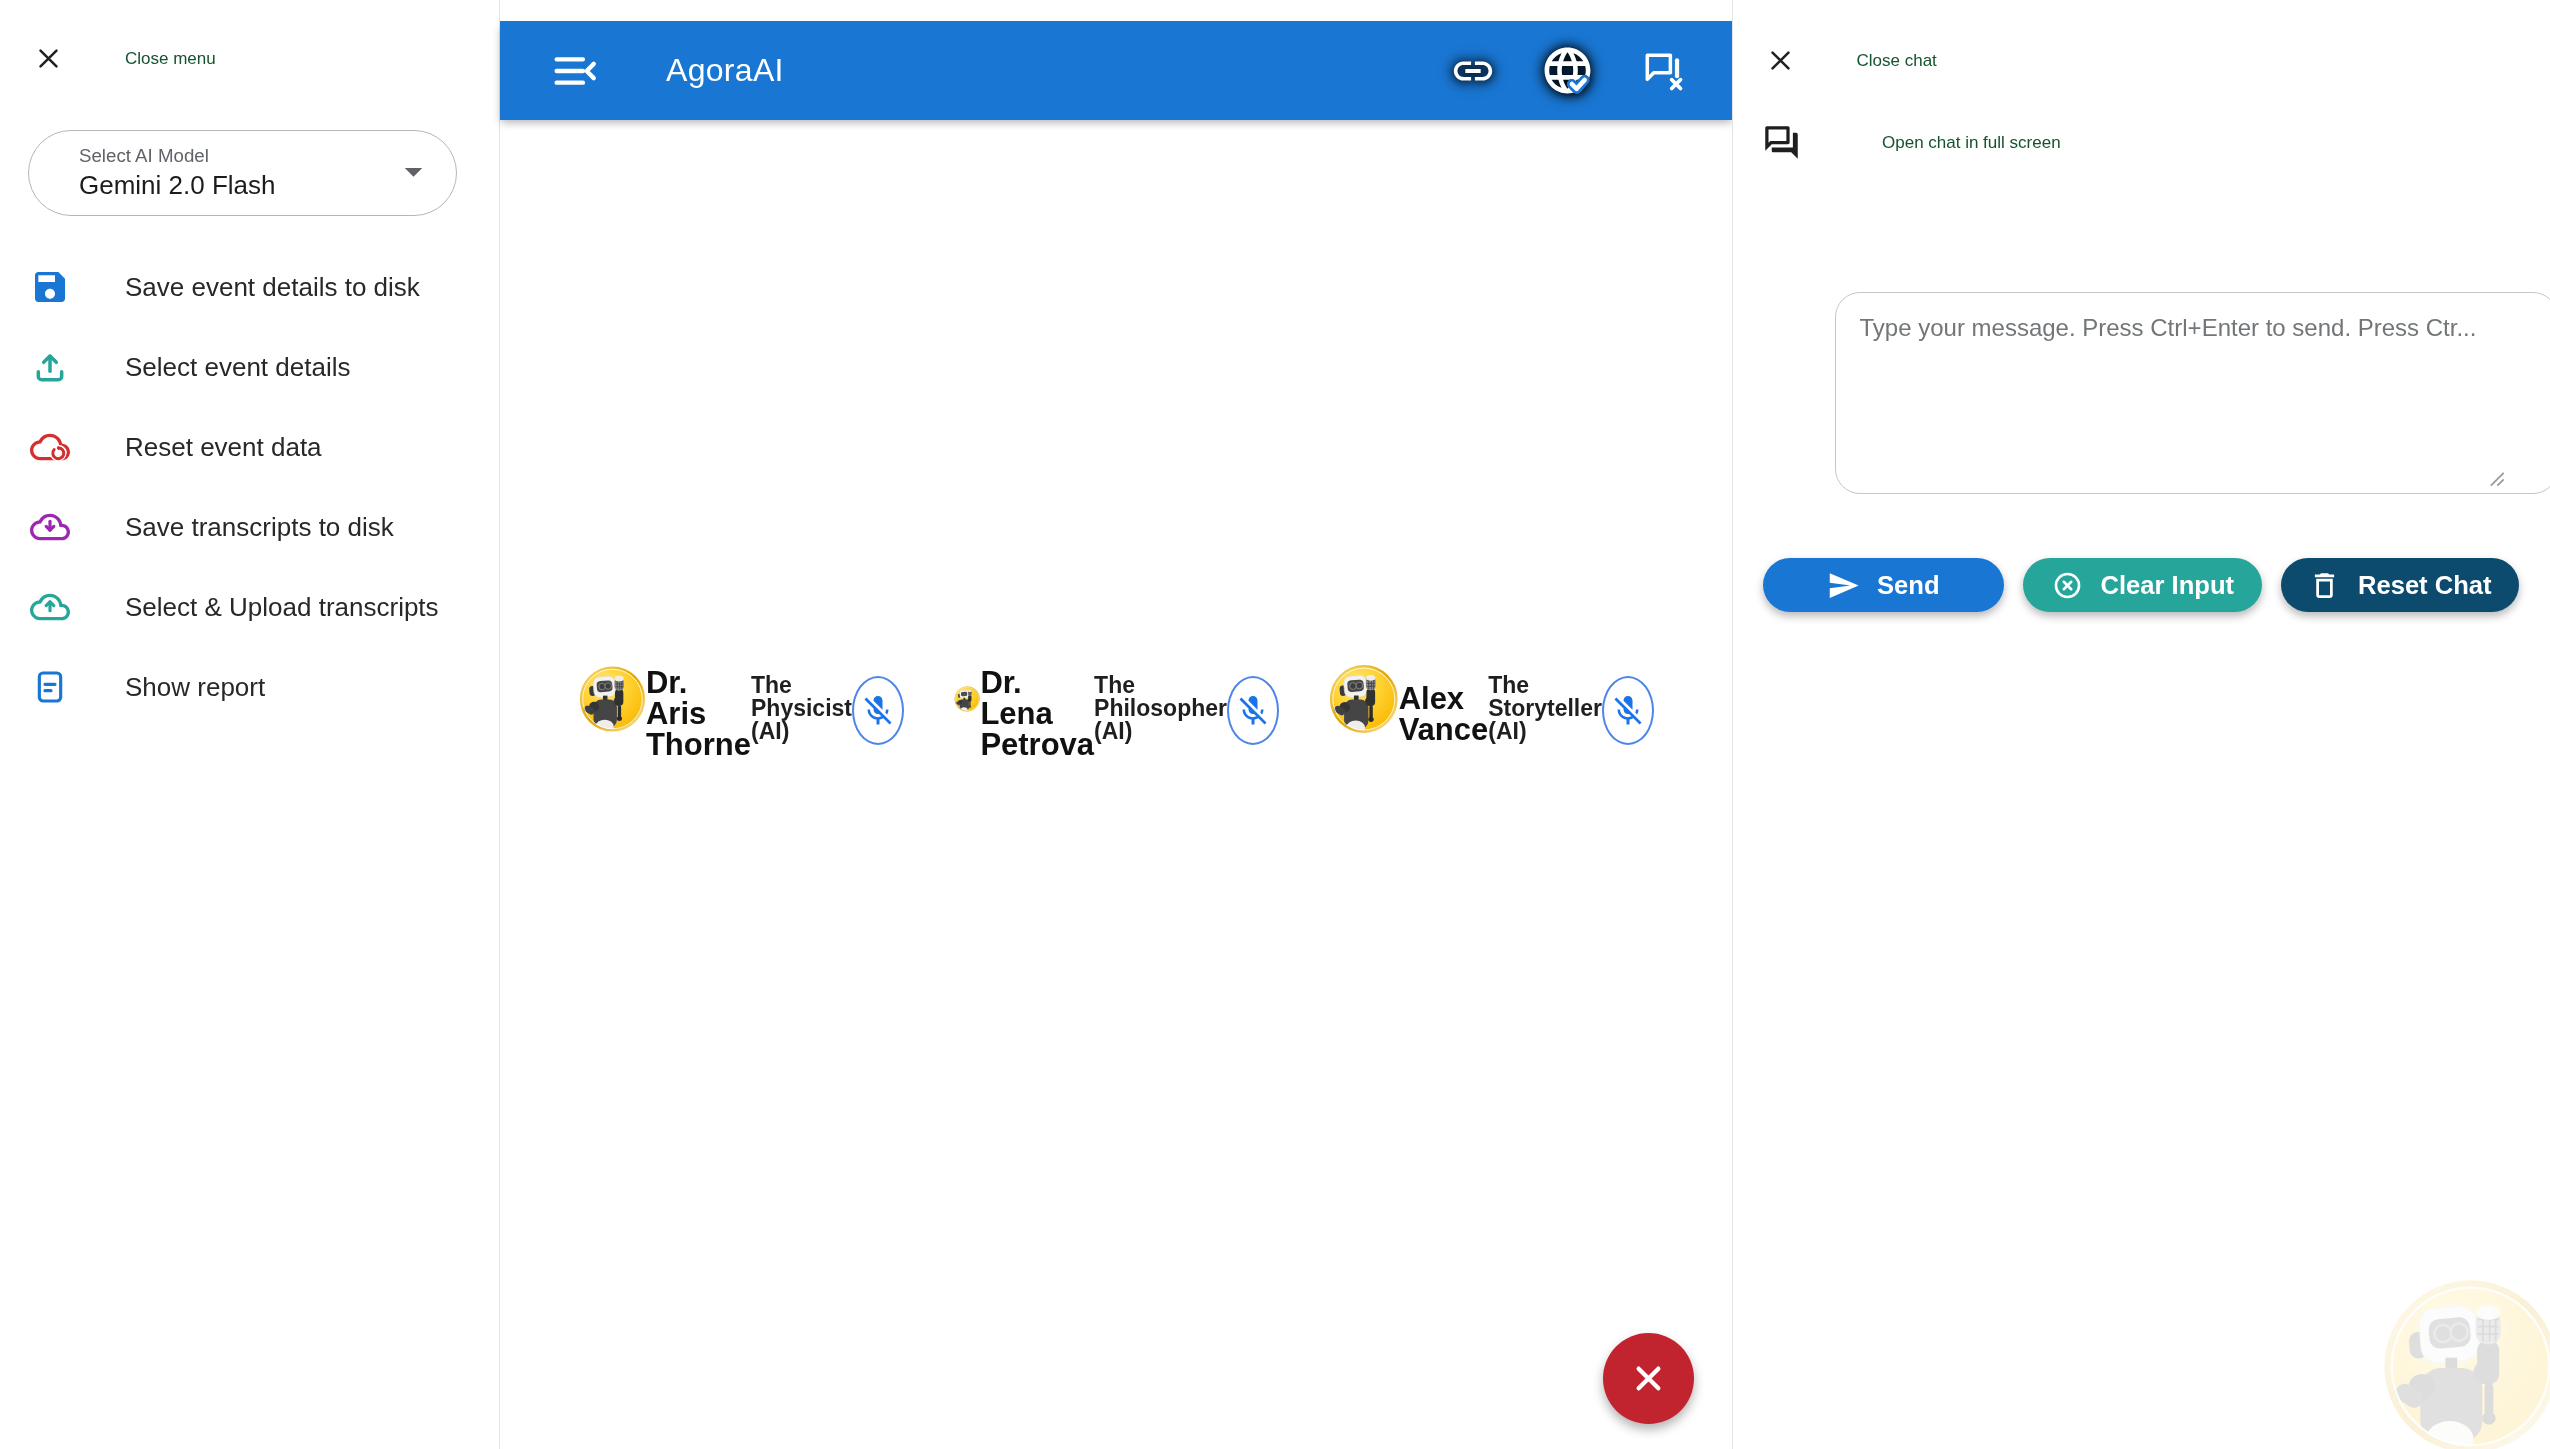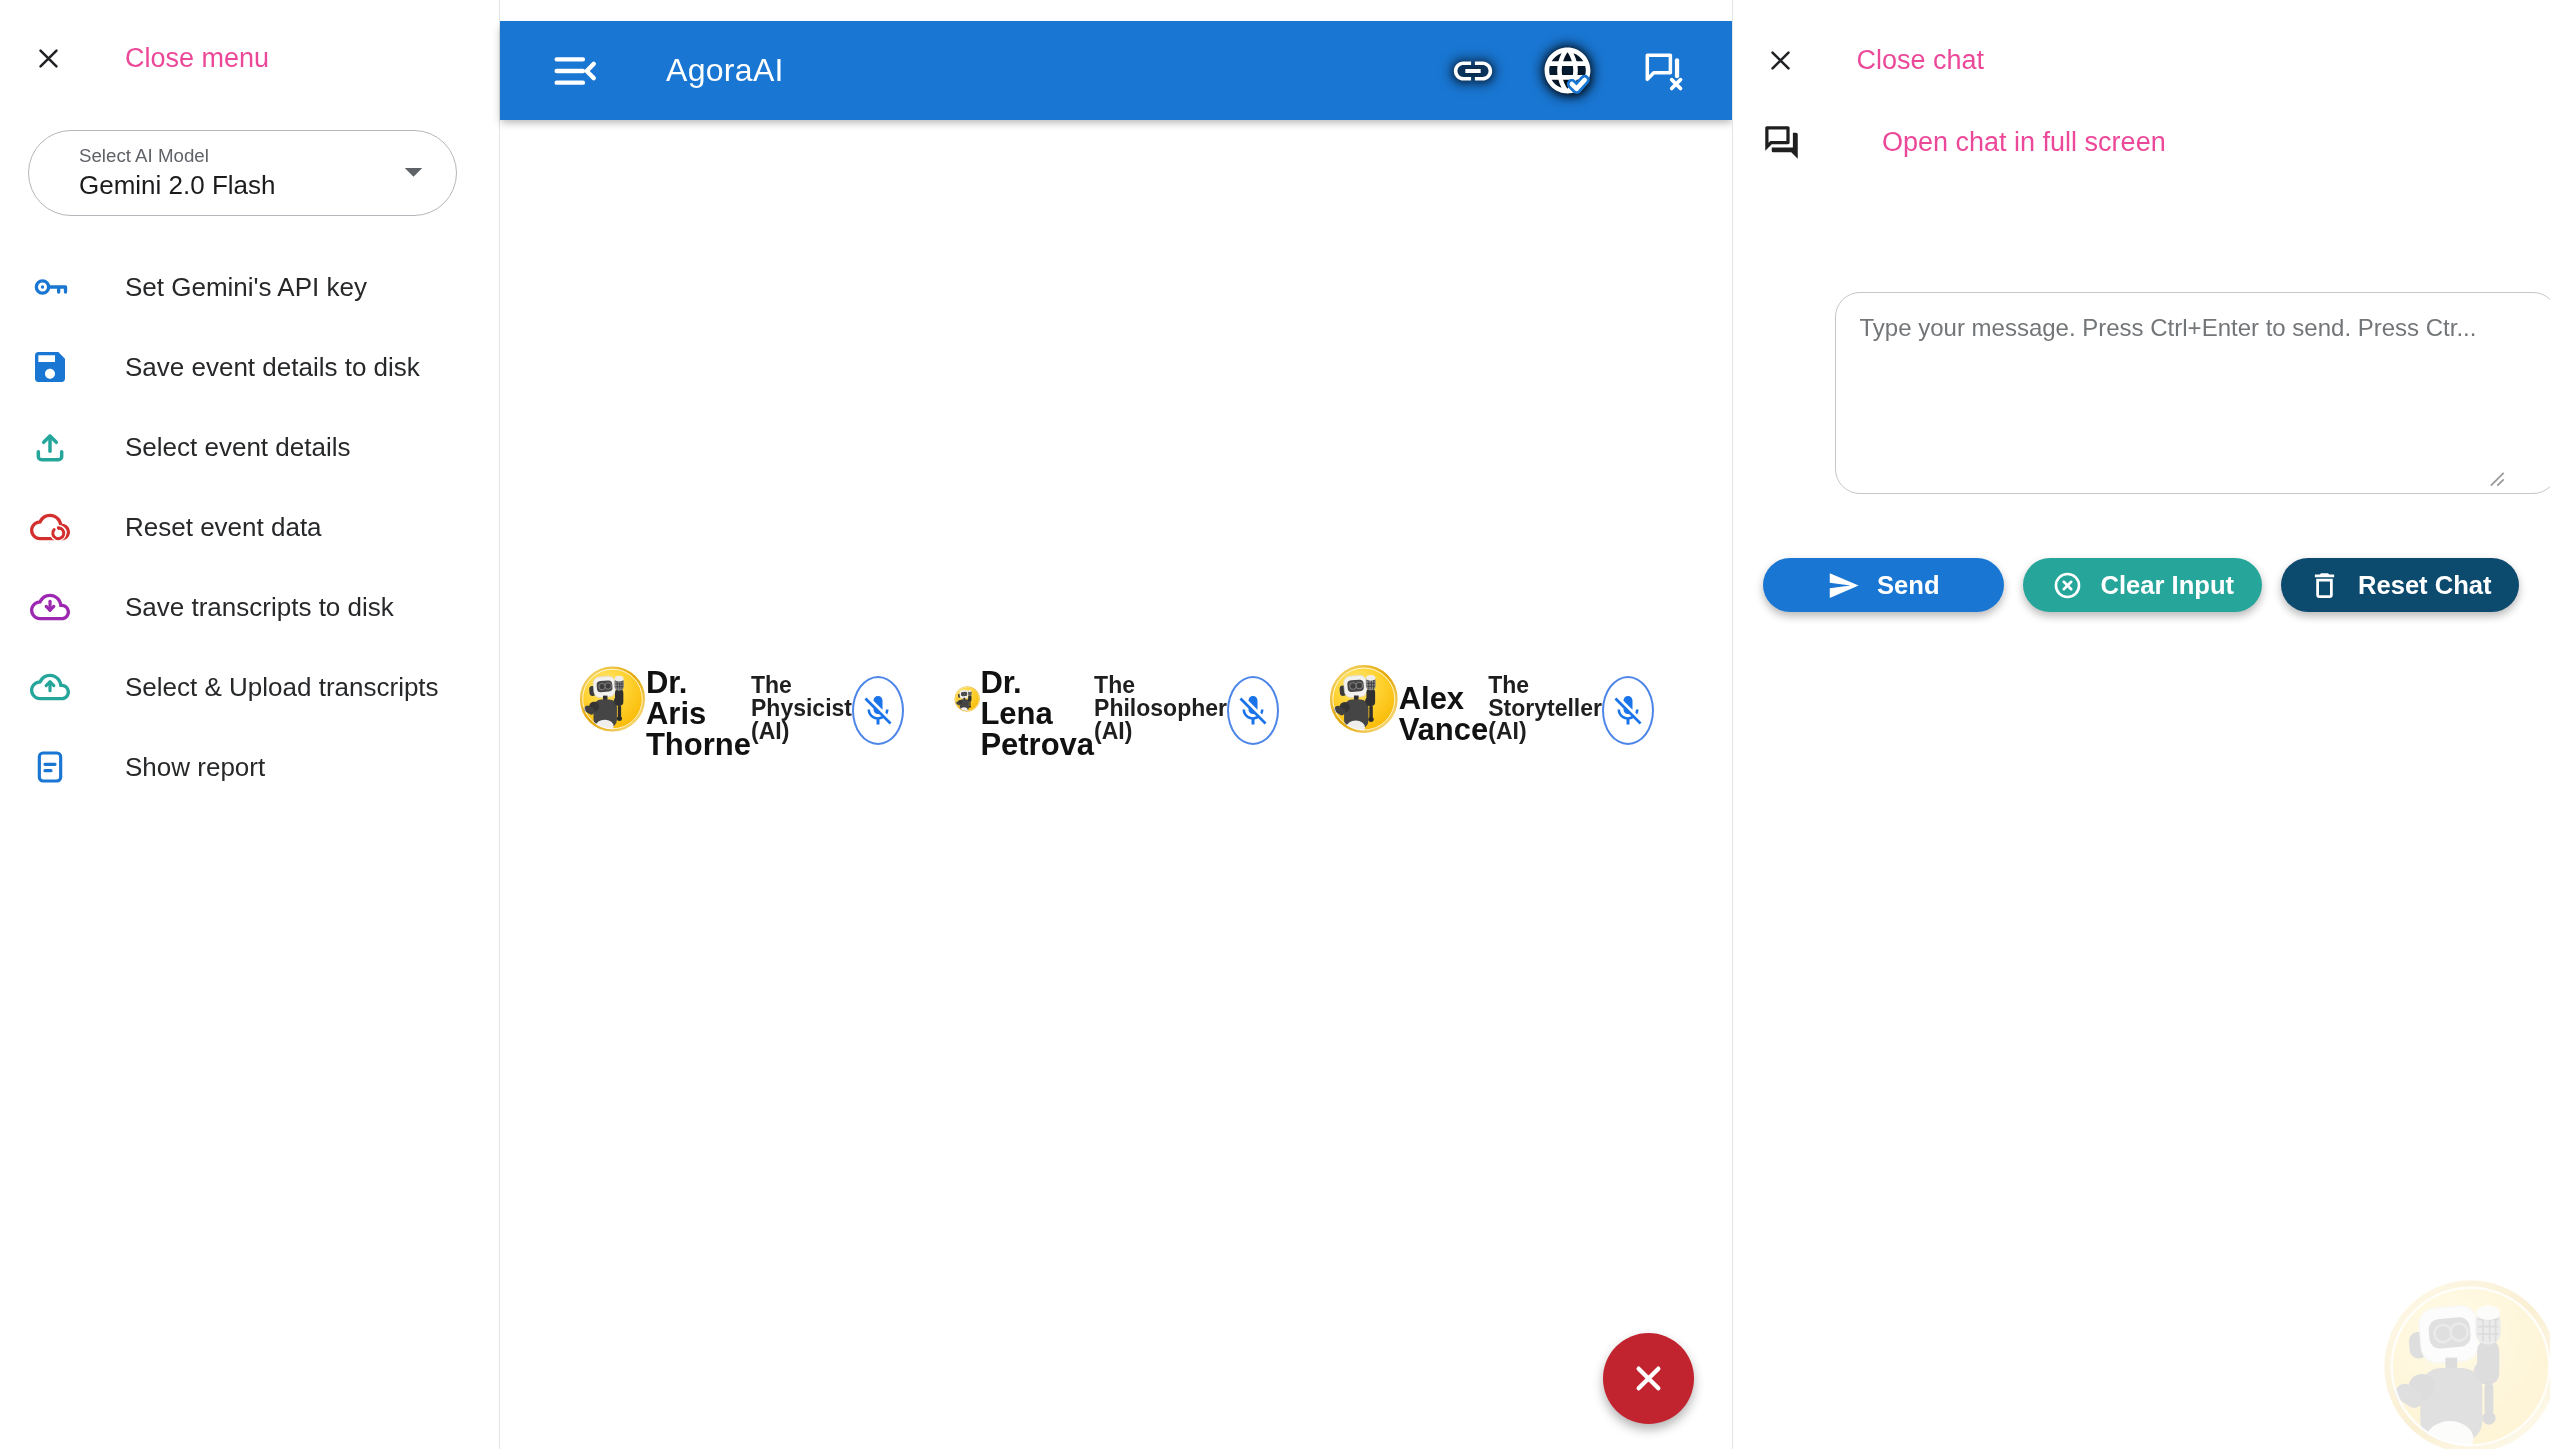--- a/index.html
+++ b/index.html
@@ -3,21 +3,21 @@
 <meta charset="utf-8">
 <style>
   html,body{margin:0;padding:0;background:#fff;}
   body{font-family:"Liberation Sans", sans-serif; -webkit-font-smoothing:antialiased;}
   .screen{position:relative;width:2550px;height:1450px;background:#fff;overflow:hidden;}
 
   
   .sidebar{position:absolute;left:0;top:0;width:499px;height:1450px;background:#fff;}
   .close-row{position:absolute;left:34px;top:44px;display:flex;align-items:center;gap:62px;cursor:pointer;}
   .close-row .xicon{width:29px;height:29px;flex:0 0 auto;}
-  .row-label{font-size:27px;color:#ec4899;line-height:1;}
+  .row-label{font-size:17px;color:#14532d;line-height:1;}
 
   .model-select{position:absolute;left:28px;top:130px;width:427px;height:84px;
     border:1.4px solid #b3b6ba;border-radius:44px;background:#fff;cursor:pointer;}
   .ms-label{position:absolute;left:50px;top:14px;font-size:18.7px;color:#5f6368;}
   .ms-value{position:absolute;left:50px;top:39px;font-size:26px;color:#1c1c1e;}
   .ms-caret{position:absolute;right:32px;top:35px;width:21px;height:12.5px;}
 
   .menu{position:absolute;left:0;top:247px;width:499px;}
   .menu-item{height:80px;display:flex;align-items:center;padding-left:29px;cursor:pointer;}
   .mi-icon{width:42px;height:42px;flex:0 0 auto;display:flex;align-items:center;justify-content:center;}
@@ -143,30 +143,20 @@
       <span class="ms-label">Select AI Model</span>
       <span class="ms-value">Gemini 2.0 Flash</span>
       <svg class="ms-caret" viewBox="0 0 24 14">
           <path d="M2 2l10 10L22 2z" fill="#5f6368"></path>
         </svg>
     </div>
 
     <nav class="menu">
       <div class="menu-item">
         <span class="mi-icon">
-          <svg viewBox="0 0 24 24" fill="none" stroke="#1976d2" stroke-width="2" stroke-linecap="round">
-            <circle cx="7.5" cy="12" r="3.7"></circle>
-              <circle cx="7.5" cy="12" r="1" fill="#1976d2" stroke="none"></circle>
-            <path d="M11.2 12h10.1M17.2 12v3M21.3 12v3"></path>
-            </svg>
-        </span>
-        <span class="mi-label">Set Gemini's API key</span>
-      </div>
-      <div class="menu-item">
-        <span class="mi-icon">
           <svg viewBox="0 0 24 24">
               <path fill="#1976d2" d="M17 3H5c-1.11 0-2 .9-2 2v14c0 1.1.89 2 2 2h14c1.1 0 2-.9 2-2V7l-4-4zm-5 16c-1.66 0-3-1.34-3-3s1.34-3 3-3 3 1.34 3 3-1.34 3-3 3zm3-10H5V5h10v4z"></path>
             </svg>
         </span>
         <span class="mi-label">Save event details to disk</span>
       </div>
       <div class="menu-item">
         <span class="mi-icon">
           <svg viewBox="0 0 24 24" fill="none" stroke="#26a69a" stroke-width="2.1" stroke-linecap="round" stroke-linejoin="round">
             <path d="M12 14.6V5.6"></path>

